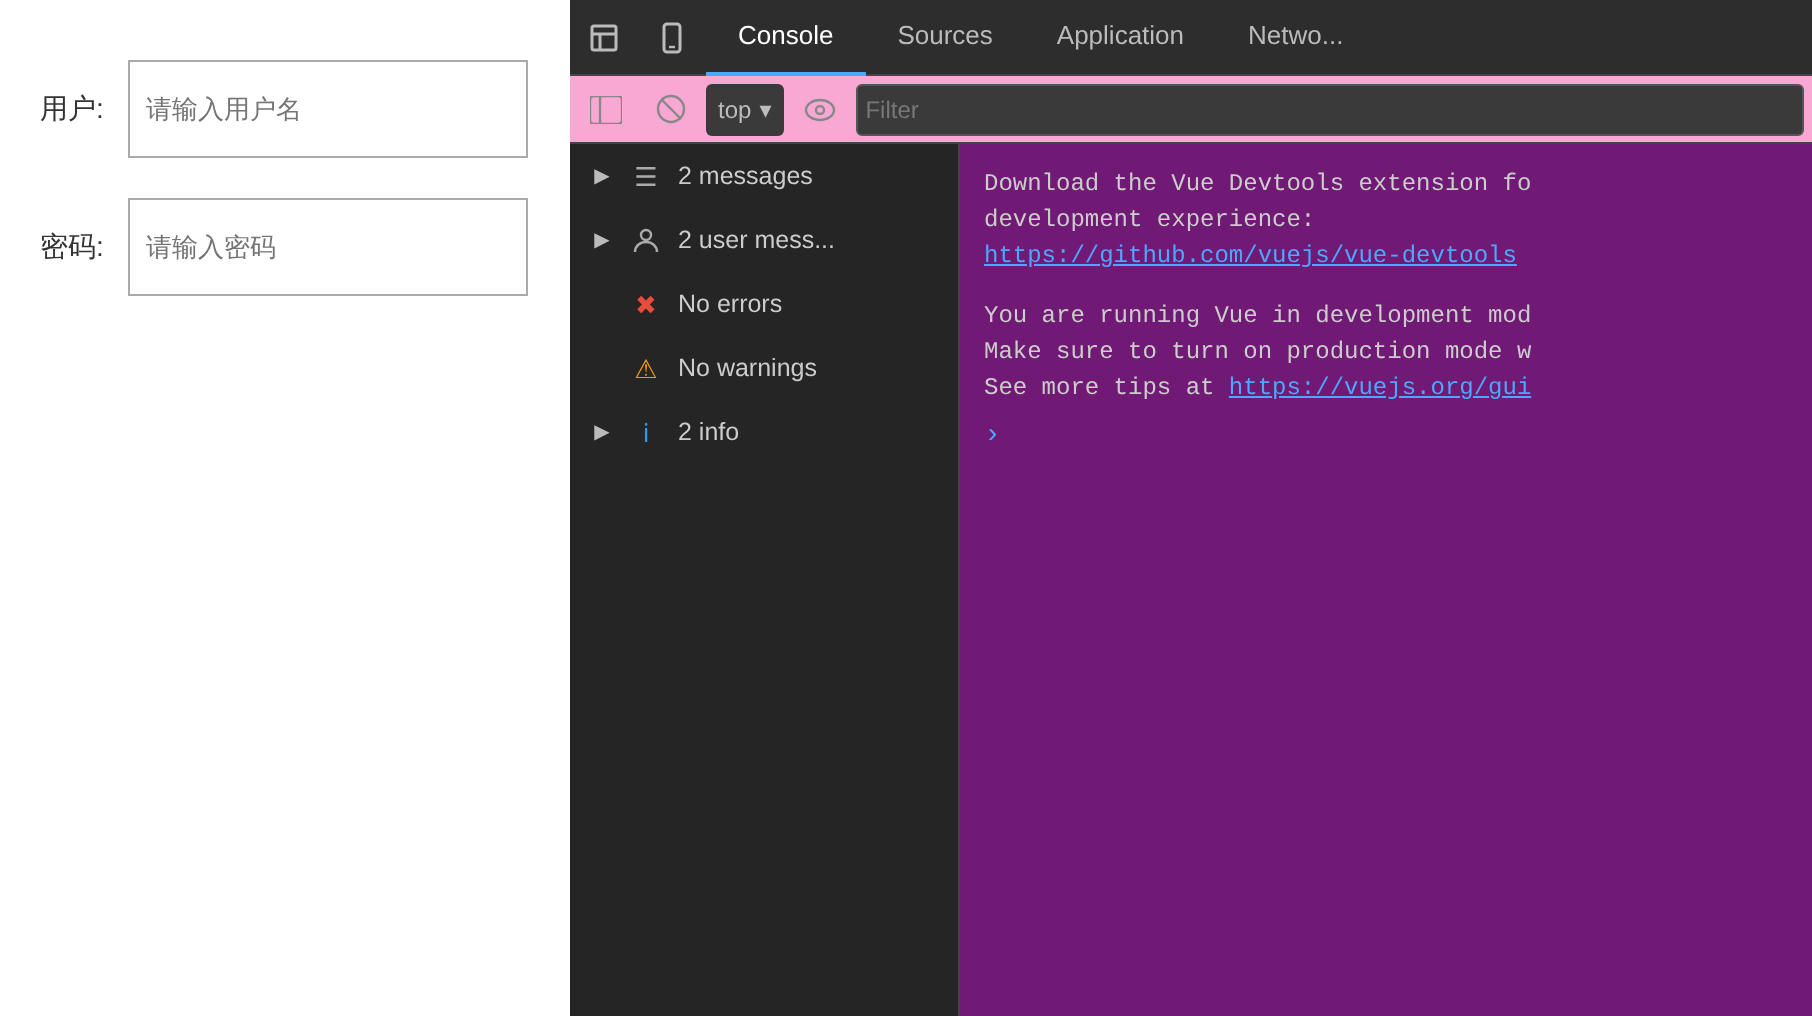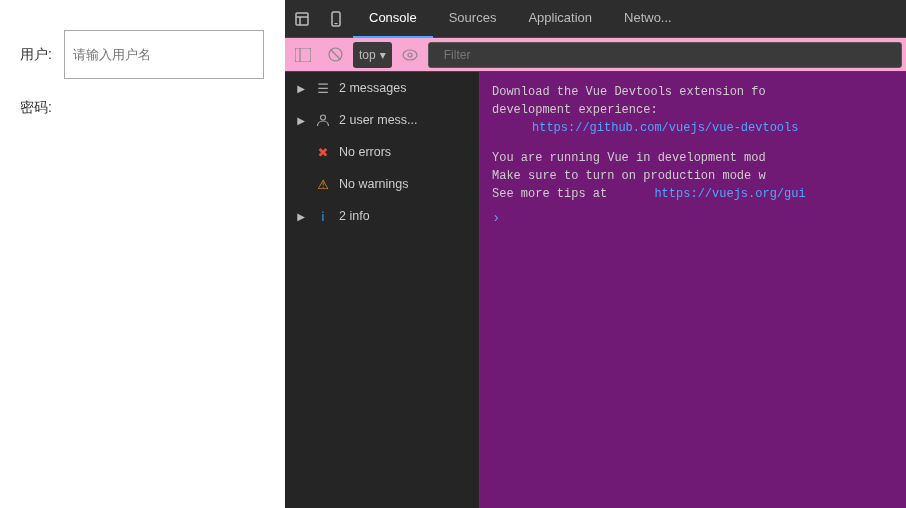--- a/index.html
+++ b/index.html
@@ -107,21 +107,21 @@
       cursor: pointer;
       border-radius: 3px;
       gap: 4px;
       height: 26px;
     }
     .filter-input {
       background: #3a3a3a;
       border: 1px solid #555;
       color: #ccc;
       font-size: 12px;
-      padding: 3px 15px;
+      padding: 3px 4px;
       height: 26px;
       flex: 1;
       outline: none;
       border-radius: 3px;
     }
     .filter-input::placeholder { color: #777; }
 
     
     .main-content {
       display: flex;
@@ -177,38 +177,39 @@
       font-size: 12px;
     }
     .console-line {
       padding: 3px 12px;
       color: #ccc;
       line-height: 1.5;
       word-break: break-all;
     }
     .console-link {
       color: #4da6ff;
-      margin-left: 40px;
+      text-decoration: underline;
     }
     .console-prompt {
       padding: 4px 12px;
       color: #4da6ff;
       font-size: 14px;
     }
   </style>
 </head>
 <body>
 
 <div class="page-area">
   <div class="form-row">
     <label class="form-label">用户:</label>
     <input class="form-input" type="text" placeholder="请输入用户名" style="">
   </div>
   <div class="form-row">
     <label class="form-label">密码:</label>
+    <input class="form-input" type="password" placeholder="请输入密码" style="">
   </div>
 </div>
 
 <div class="devtools">
 
   <div class="tab-bar">
     <div class="tab-icon-btn" title="Inspect">
       <svg width="16" height="16" viewBox="0 0 16 16" fill="none">
         <rect x="2" y="2" width="12" height="12" rx="1" stroke="#bbb" stroke-width="1.5" fill="none"></rect>
         <line x1="2" y1="6" x2="14" y2="6" stroke="#bbb" stroke-width="1.5"></line>

